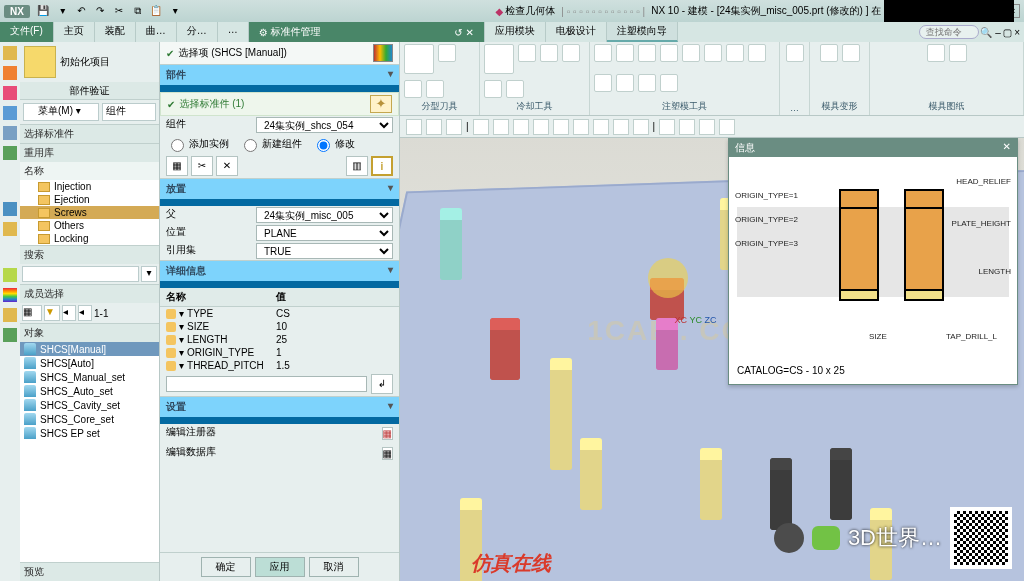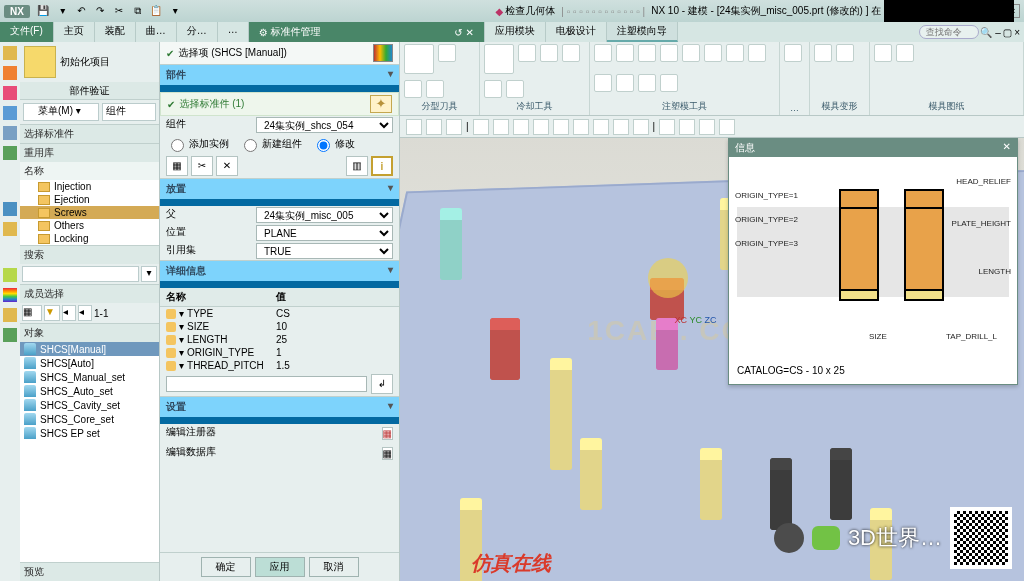--- a/index.html
+++ b/index.html
@@ -66,21 +66,21 @@
   .dlg .table .tr { display:flex; padding:1px 6px;}
   .dlg .table .tr .c1 { width:110px; display:flex; align-items:center; gap:3px;}
   .dlg .table .key { width:10px;height:10px; background:#f4c560; border-radius:2px;}
   .dlg .footer { display:flex; justify-content:center; gap:4px; padding:4px; border-top:1px solid #c0d0cd;}
   .dlg .footer button { width:50px; height:20px; font-size:10px; border:1px solid #9fb3b0; background:#e7efee;}
   .dlg .footer button.pri { background:#bcded6;}
 
   
   .viewport { flex:1; position:relative; background:linear-gradient(#d7d7d0,#efeee8); overflow:hidden;}
   .ribbon { height:74px; background:#e7efee; border-bottom:1px solid #b8c8c6; display:flex; font-size:9px;}
-  .ribbon .grp { border-right:1px solid #c7d6d3; padding:2px 4px; display:flex; flex-direction:column;}
+  .ribbon .grp { border-right:1px solid #c7d6d3; padding:2px 4px; display:flex; flex-direction:column;align-items:center;}
   .ribbon .grp .icons { display:flex; gap:4px; flex-wrap:wrap; flex:1;}
   .ribbon .grp .lbl { text-align:center; color:#3a5a6a; padding-top:1px;}
   .ribbon .ic { width:18px; height:18px; border:1px solid #c0d0cd; background:#fff; border-radius:2px;}
   .ribbon .ic.b { width:30px; height:30px;}
   .qrow { height:22px; background:#e7efee; border-bottom:1px solid #b8c8c6; display:flex; align-items:center; gap:4px; padding:0 6px; font-size:10px;}
   .qrow .ic { width:16px; height:16px; border:1px solid #c0d0cd; background:#fff;}
   .scene { position:absolute; top:96px; left:0; right:0; bottom:0;}
   .watermark { position:absolute; top:40%; left:30%; color:#c6c6bd; font-size:28px; font-weight:bold; letter-spacing:2px;}
   .slab { position:absolute; left:-40px; top:40px; width:760px; height:460px; background:#b6c3de; transform:skewX(-14deg) rotateZ(-2deg); border:2px solid #9aaacd;}
   .pin { position:absolute; width:22px; border-radius:4px;}

